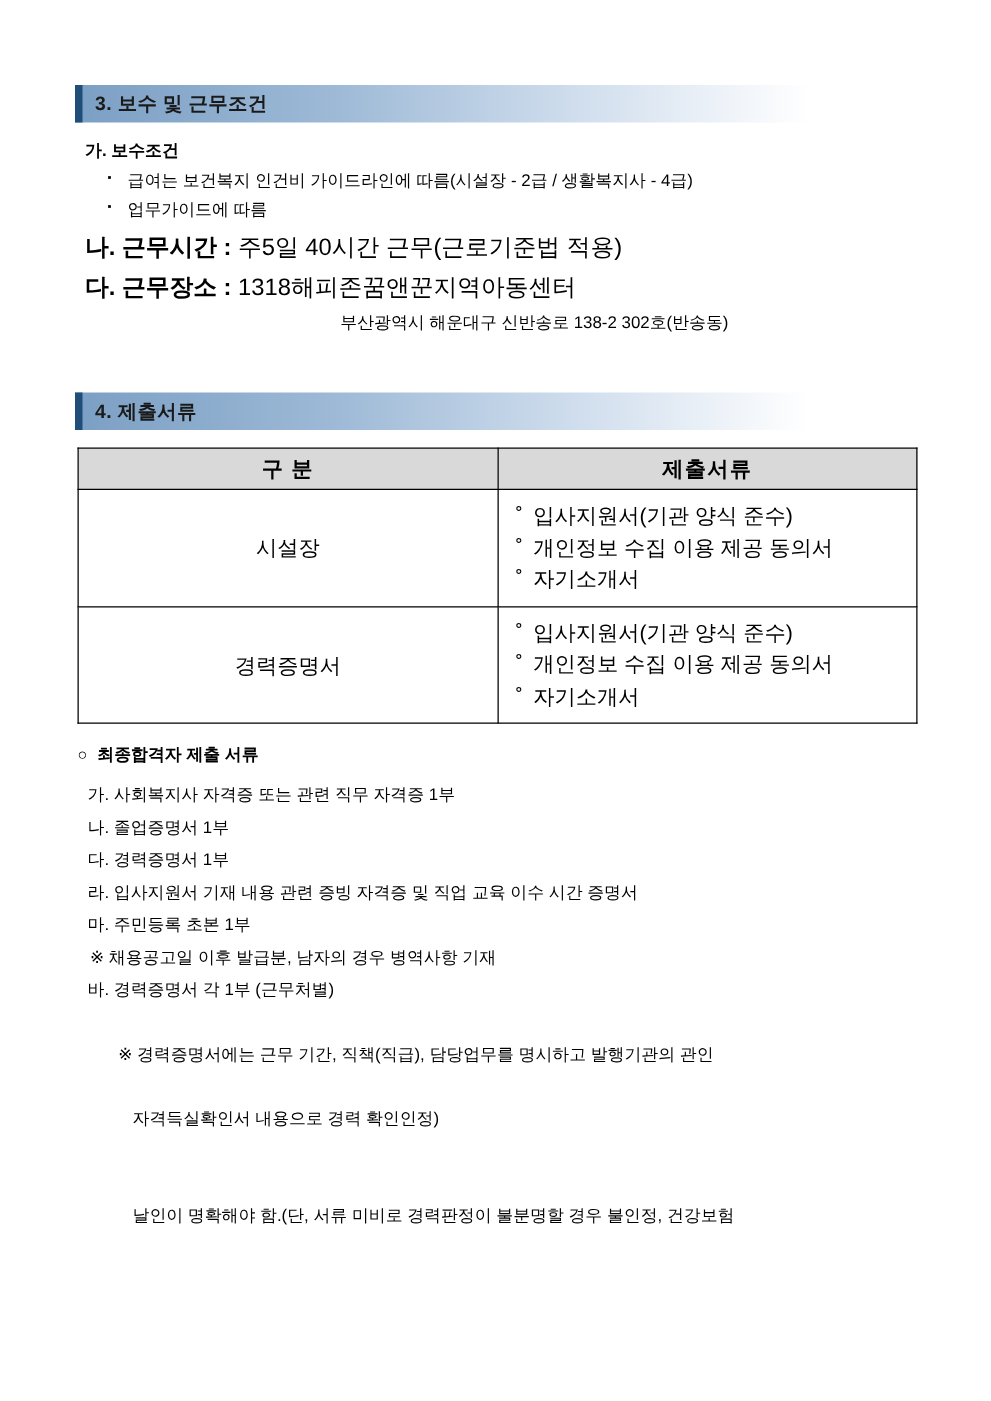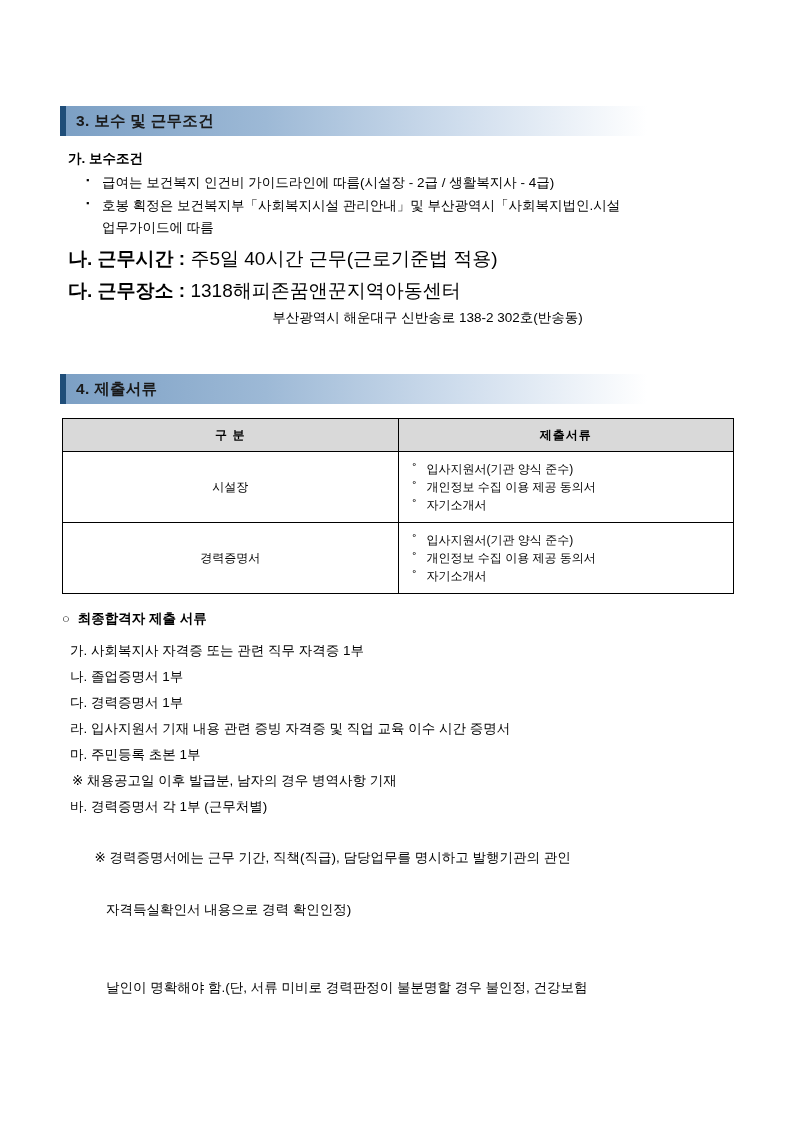--- a/index.html
+++ b/index.html
@@ -13,21 +13,21 @@
     font-family: "Liberation Sans", "DejaVu Sans", sans-serif;
     color: #000000;
     position: relative;
     overflow: hidden;
   }
   .page {
     position: relative;
     width: 707px;
     height: 1121px;
     box-sizing: border-box;
-    padding: 106px 60px 0 60px;
+    padding: 68px 60px 0 60px;
   }
 
   
   .section-bar {
     position: relative;
     height: 30px;
     margin-bottom: 14px;
     background: linear-gradient(to right, #7b9fc4 0%, #9db9d6 35%, #cfdded 68%, #ffffff 100%);
     display: flex;
     align-items: center;
@@ -107,21 +107,21 @@
   
   table.doc-table {
     width: 672px;
     border-collapse: collapse;
     margin: 0 0 16px 2px;
     table-layout: fixed;
   }
   table.doc-table th,
   table.doc-table td {
     border: 1px solid #000000;
-    font-size: 12px;
+    font-size: 17px;
     vertical-align: middle;
   }
   table.doc-table thead th {
     background: #d9d9d9;
     font-weight: bold;
     text-align: center;
     height: 30px;
     letter-spacing: 1px;
   }
   table.doc-table td.cat {
@@ -172,21 +172,20 @@
     <div class="bar-title">3. 보수 및 근무조건</div>
   </div>
 
   <div class="sub-head">가. 보수조건</div>
 
   <ul class="bullet-list">
     <li>
       <span>급여는 보건복지 인건비 가이드라인에 따름(시설장 - 2급 / 생활복지사 - 4급)</span>
     </li>
     <li>
-      <span>호봉 획정은 보건복지부「사회복지시설 관리안내」및 부산광역시「사회복지법인.시설</span>
       <span class="cont">업무가이드에 따름</span>
     </li>
   </ul>
 
   <div class="kv-line">
     <span class="k">나. 근무시간 :</span>
     <span>주5일 40시간 근무(근로기준법 적용)</span>
   </div>
 
   <div class="kv-line">

